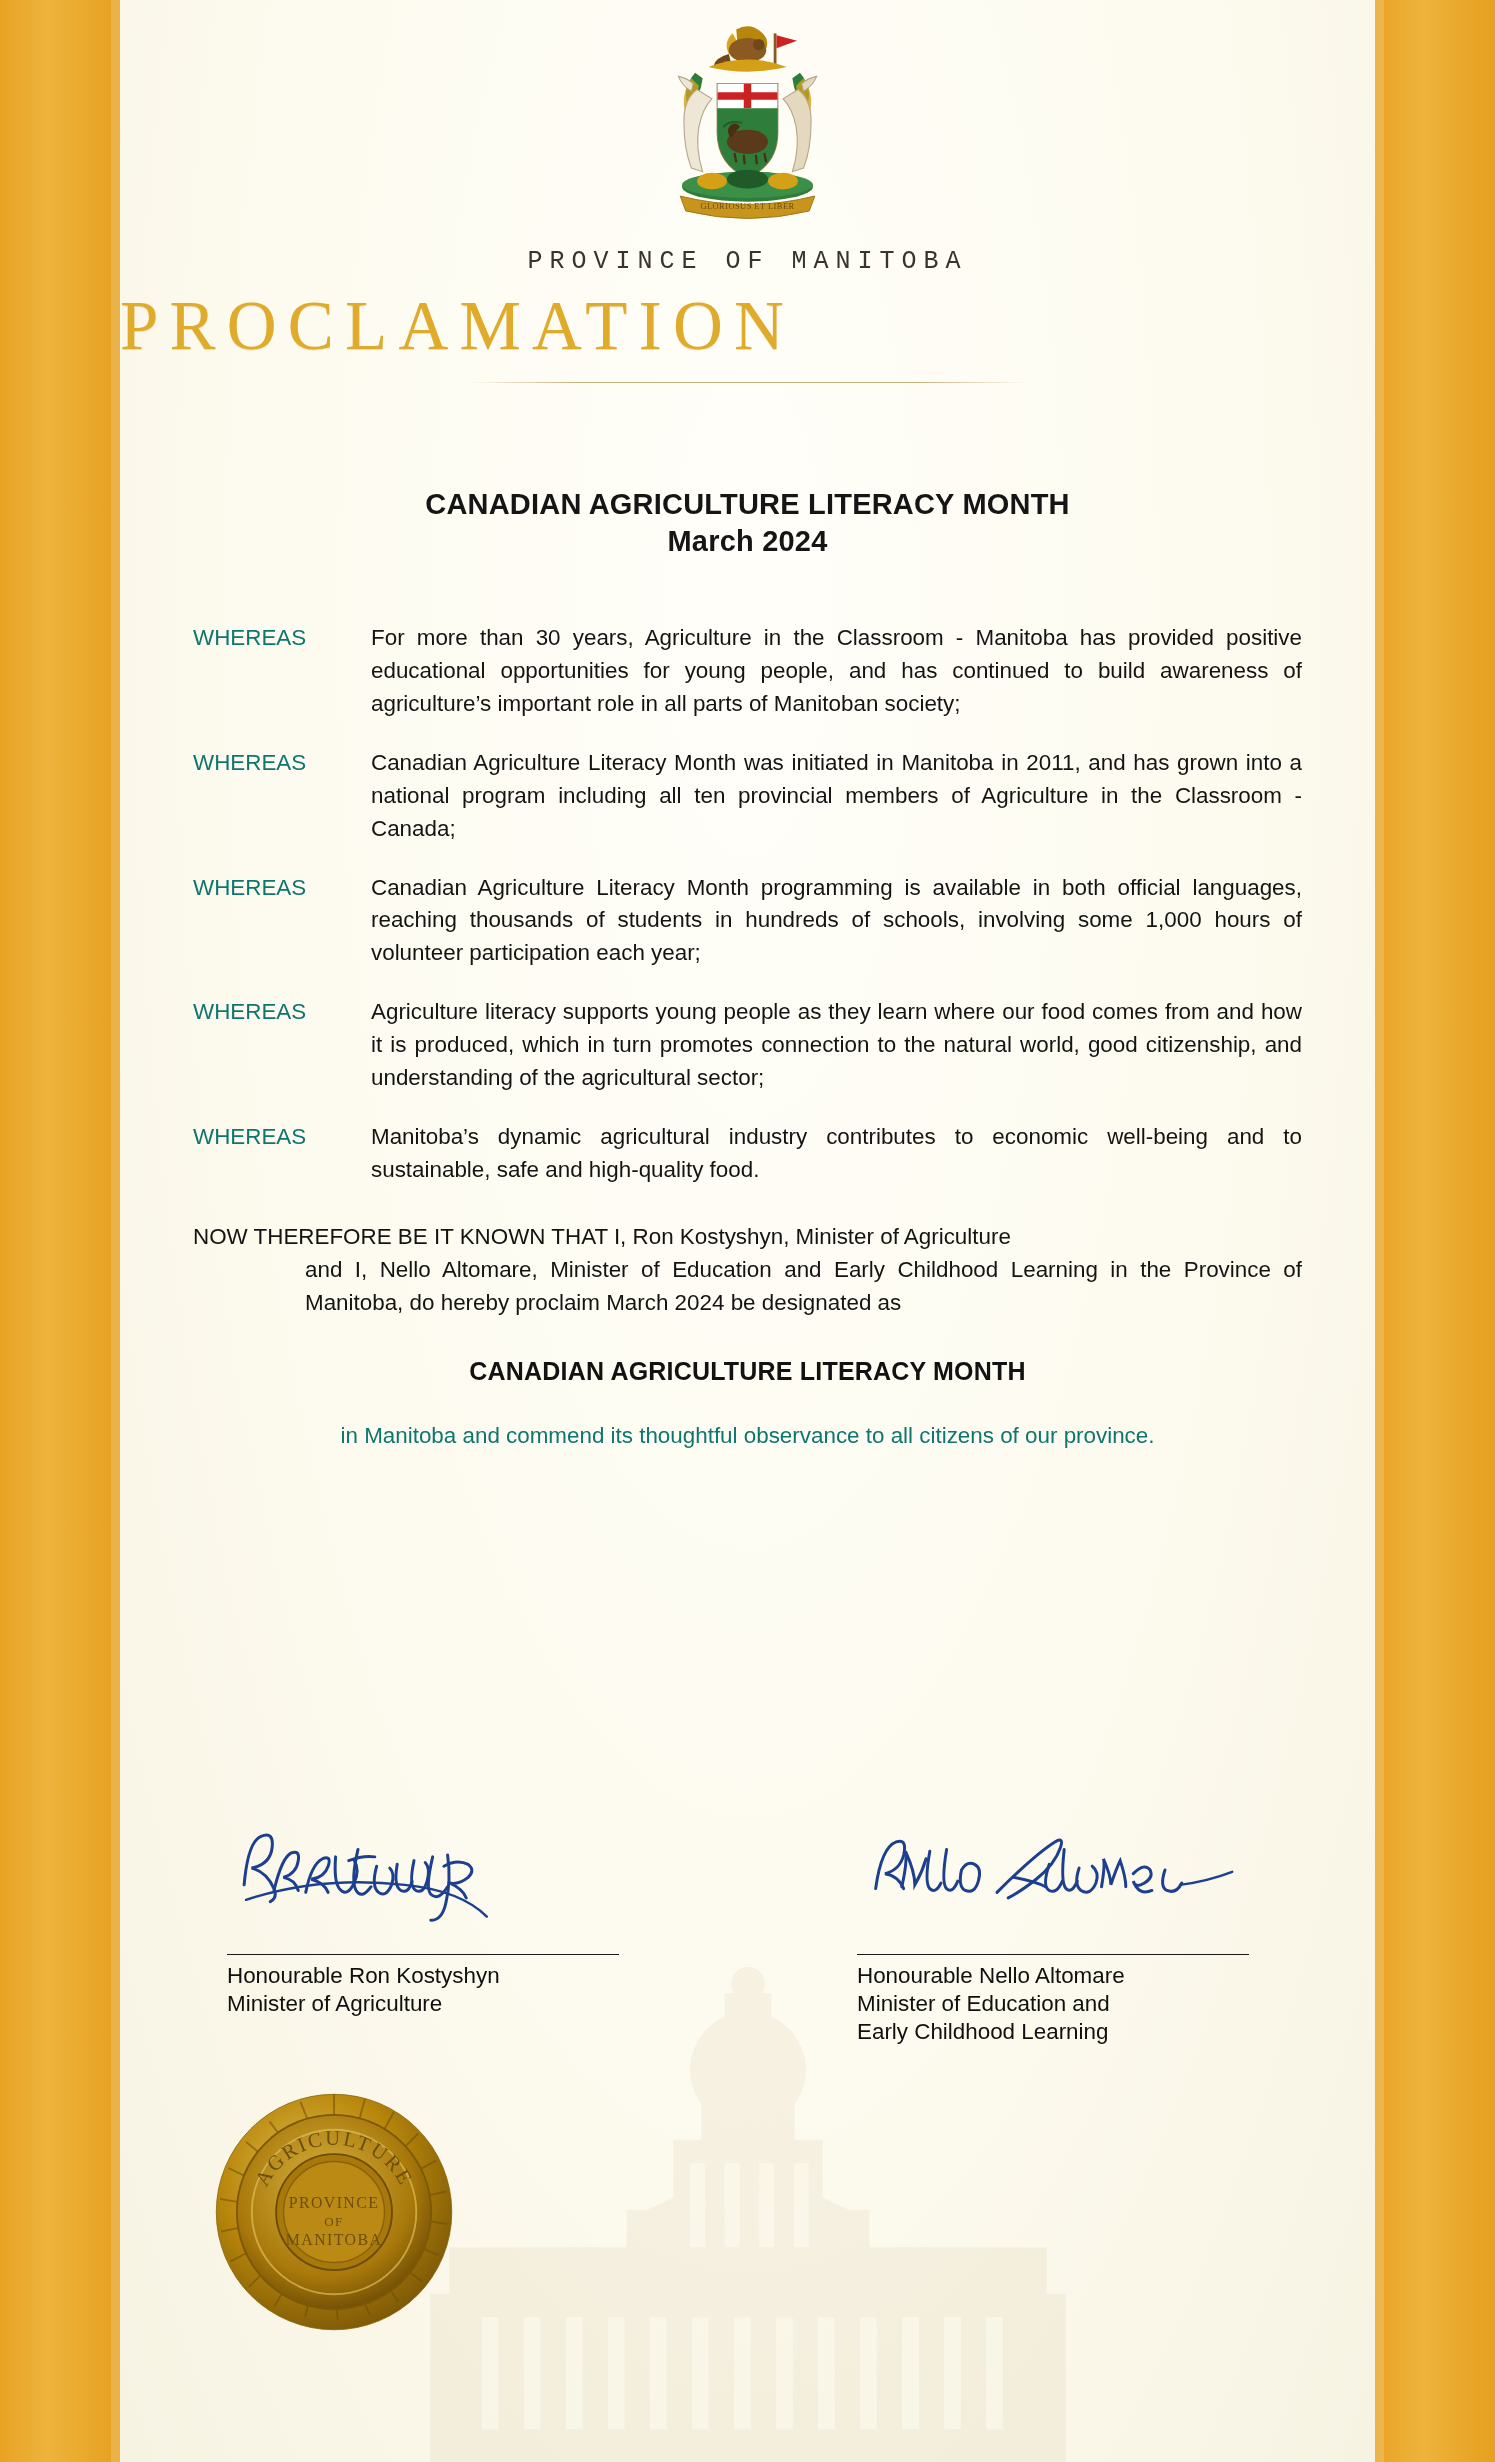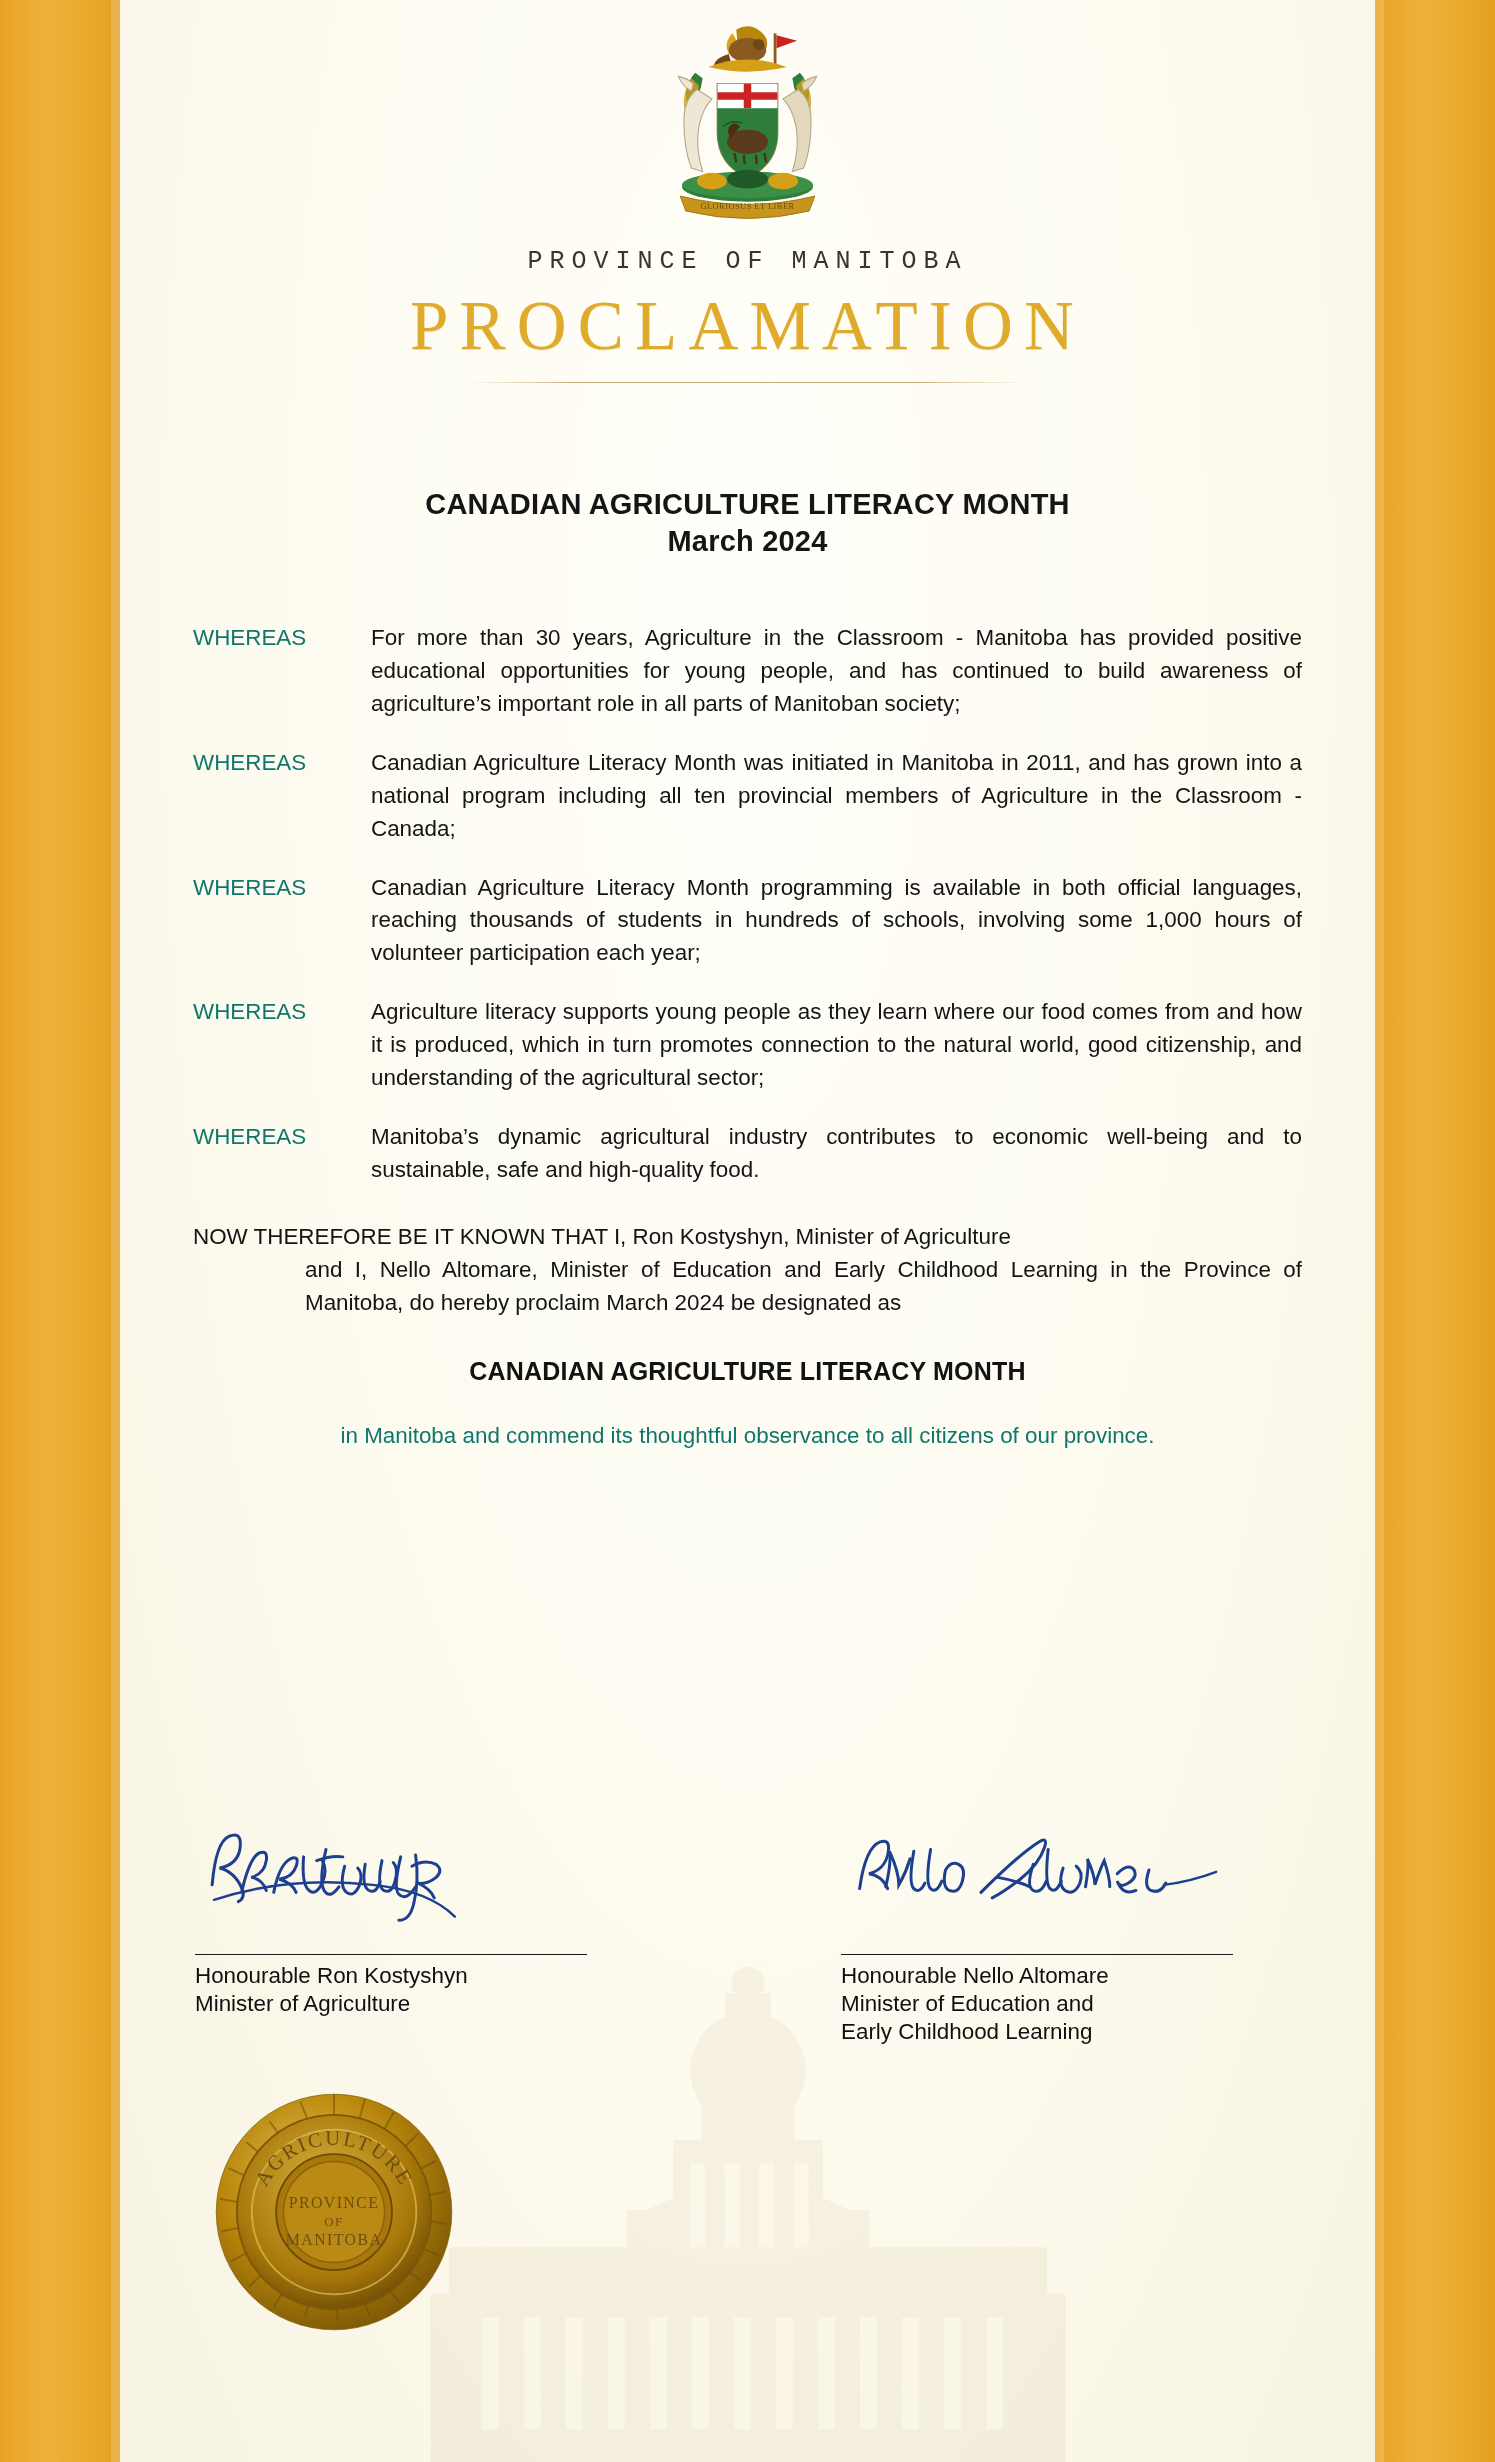--- a/index.html
+++ b/index.html
@@ -87,21 +87,20 @@
   .province-line {
     text-align: center;
     font-family: Liberation Mono, monospace;
     font-size: 25px;
     letter-spacing: 7px;
     color: #3a352c;
     margin-top: 1.9px;
   }
 
   .proclamation-title {
-    text-align: center;
     font-family: "Liberation Serif", serif;
     font-size: 69px;
     letter-spacing: 11.2px;
     color: #e0aa2a;
     margin-top: 15px;
     line-height: 1.02;
     text-shadow: 0 0.9px 0 rgba(180,130,20,0.25);
   }
 
   .rule {
@@ -186,21 +185,21 @@
     position: absolute;
     left: 0;
     right: 0;
     top: 1864px;
     display: flex;
   }
   .sig-col {
     flex: 1;
     position: relative;
   }
-  .sig-col.left { padding-left: 75px; }
+  .sig-col.left { padding-left: 75px; margin-left: 32px; }
   .sig-col.right { padding-left: 112px; }
 
   .sig-svg {
     position: absolute;
     top: -65px;
   }
   .sig-line {
     width: 392px;
     border-bottom: 1.4px solid #1a1a1a;
     height: 90px;

